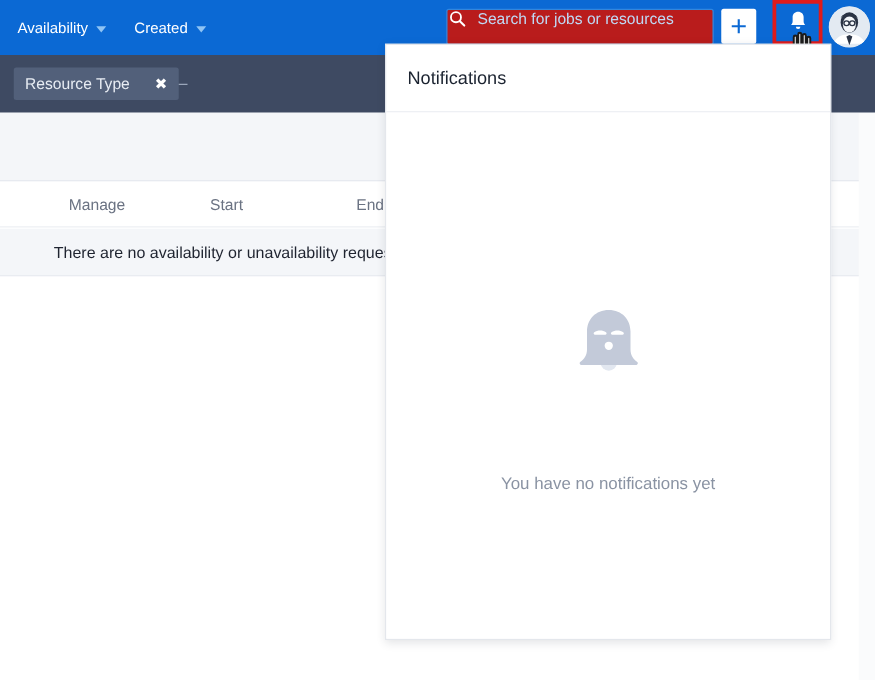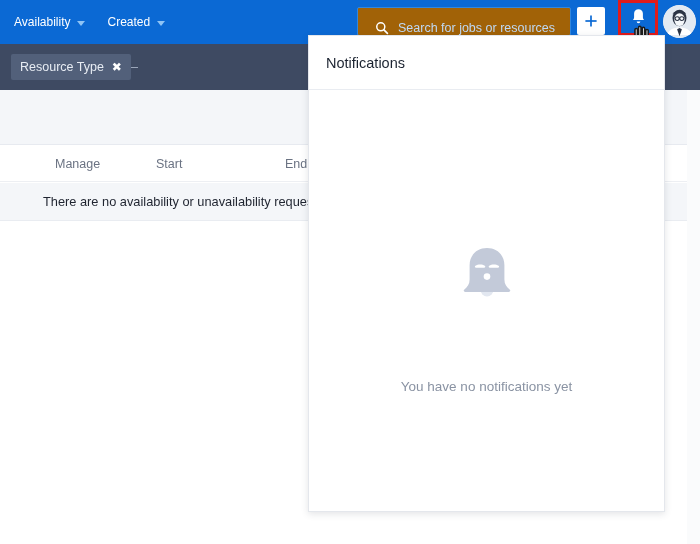--- a/index.html
+++ b/index.html
@@ -58,26 +58,26 @@
     margin-top: 2px;
   }
 
   
   .searchbox {
     position: absolute;
     left: 357px;
     top: 7px;
     width: 214px;
     height: 29px;
-    background: #a16207;
+    background: #b91c1c;
     border: 1px solid #3287DE;
     border-radius: 2px;
     display: flex;
-    align-items: flex-end;
-    padding-left: 17px;
+    align-items: flex-start;
+    padding-left: 1px;
     cursor: text;
   }
   .search-icon { width: 14px; height: 14px; flex: none; margin-right: 9px; }
   .search-text {
     color: #BFD9F5;
     font-size: 12.5px;
     white-space: nowrap;
   }
 
   
@@ -157,21 +157,21 @@
 
   .chip-group { display: flex; align-items: center; }
 
   .chip-facet {
     background: #52607A;
     color: #E7ECF3;
     font-size: 12.5px;
     height: 26px;
     display: flex;
     align-items: center;
-    gap: 8px;
+    gap: 20px;
     padding: 0 9px;
     border-radius: 2px;
     cursor: pointer;
   }
   .chip-x {
     font-size: 12px;
     color: #FFFFFF;
     line-height: 1;
     cursor: pointer;
   }
@@ -233,21 +233,21 @@
     border-bottom: 1px solid #EDEFF3;
   }
   .col-head {
     position: absolute;
     top: 11px;
     color: #6B7383;
     font-size: 12.5px;
     white-space: nowrap;
   }
   .col-created { left: 55px; }
-  .col-start   { left: 156px; }
+  .col-start   { left: 168px; }
   .col-end     { left: 285px; }
 
   .empty-row {
     position: absolute;
     top: 93px; left: 0;
     width: 700px;
     height: 38px;
     background: #F4F6F9;
     border-bottom: 1px solid #E9ECF1;
     display: flex;

